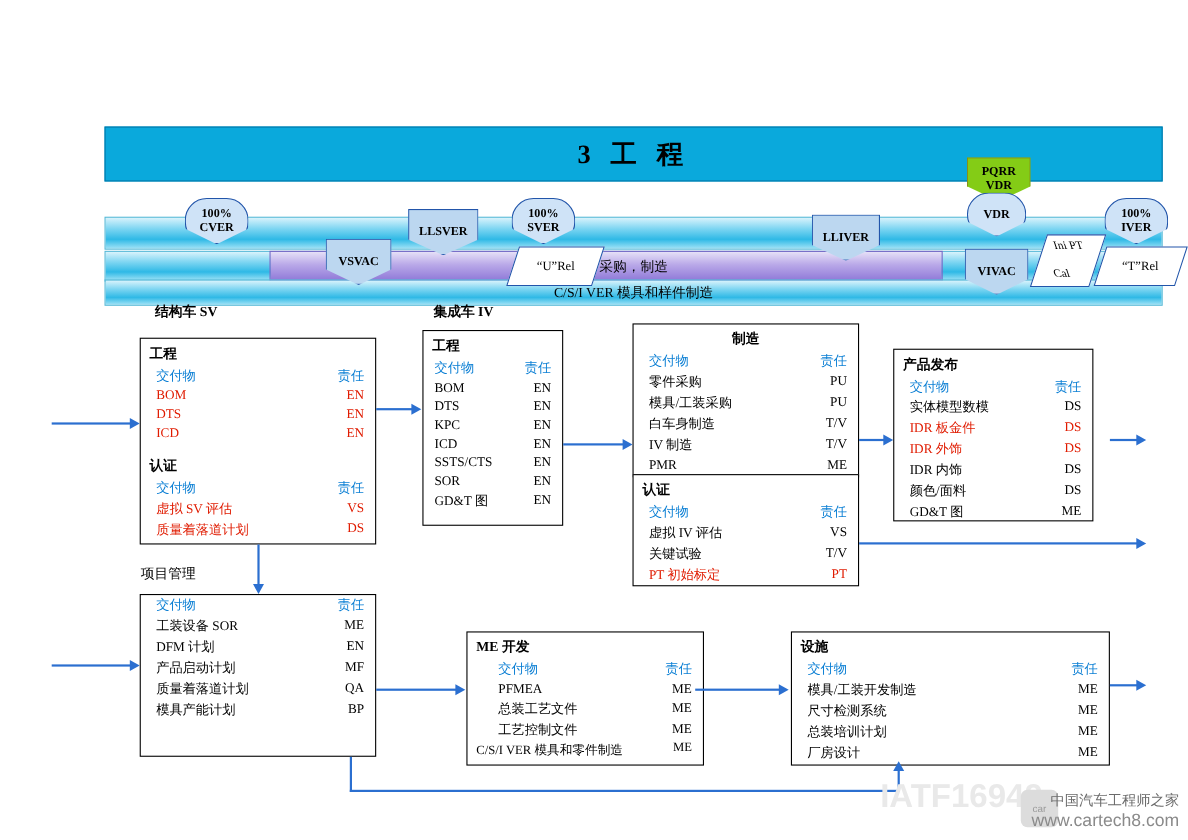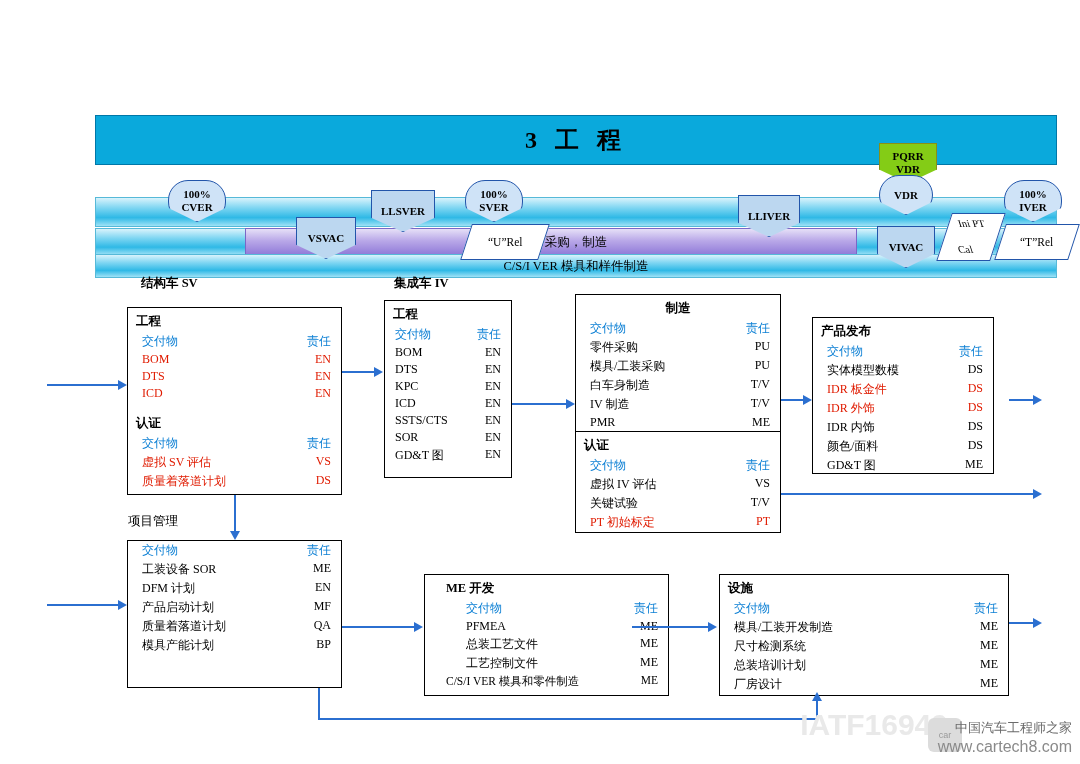--- a/index.html
+++ b/index.html
@@ -328,21 +328,21 @@
   <div class="row">
       <span>质量着落道计划</span>
       <span class="r">QA</span>
     </div>
   <div class="row">
       <span>模具产能计划</span>
       <span class="r">BP</span>
     </div>
 </div>
 
-<div class="abs box" style="left:424px;top:574px;width:245px;height:122px;padding-left:13px;">
+<div class="abs box" style="left:424px;top:574px;width:216px;height:122px;">
   <div class="hdr">ME 开发</div>
   <div class="row subhead" style="padding-left:28px;">
     <span>交付物</span>
     <span class="r">责任</span>
   </div>
   <div class="row" style="padding-left:28px;">
       <span>PFMEA</span>
       <span class="r">ME</span>
     </div>
   <div class="row" style="padding-left:28px;">

